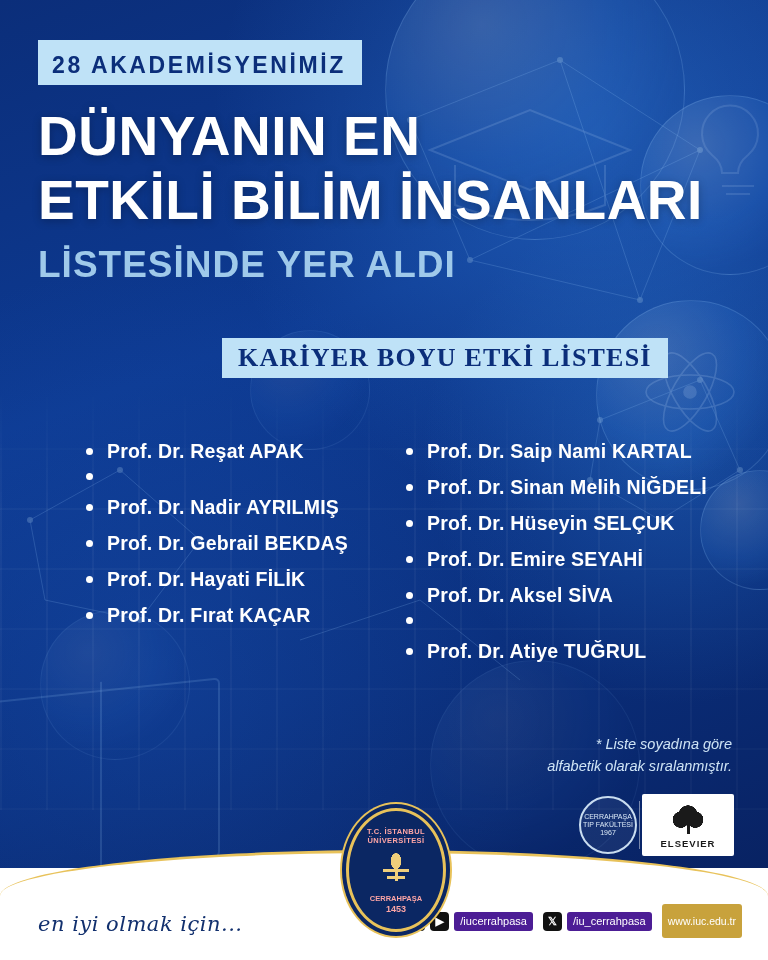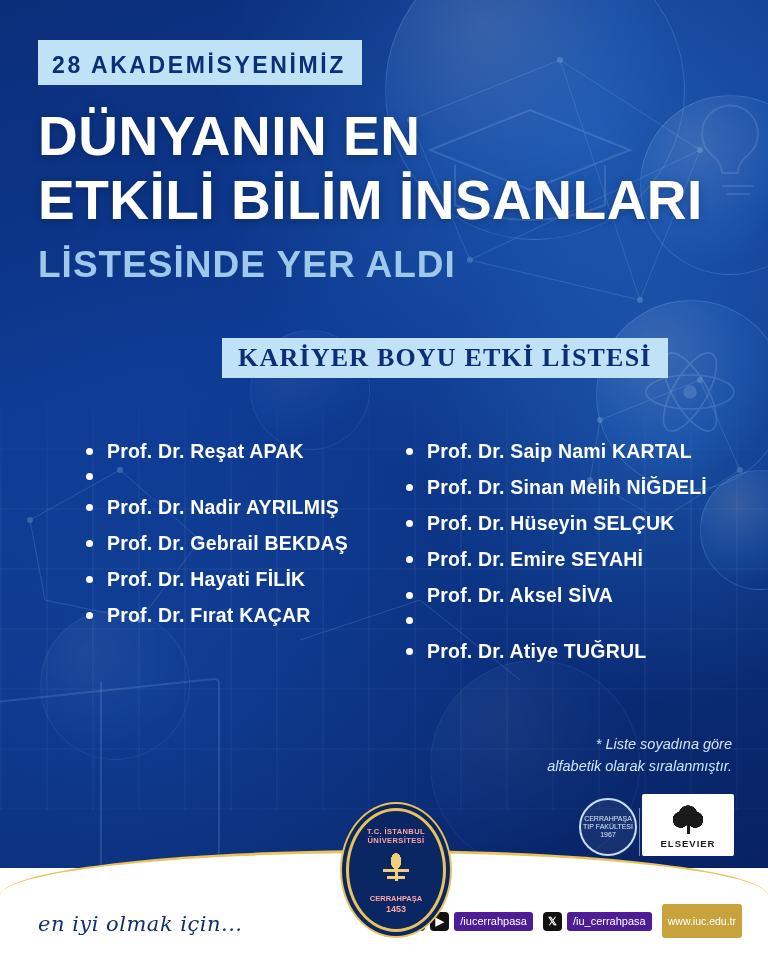--- a/index.html
+++ b/index.html
@@ -125,21 +125,21 @@
     font-size: 14.5px;
     font-style: italic;
     text-align: right;
     line-height: 1.5;
   }
 
   
   .logo-row { position: absolute; left: 0; right: 0; top: 790px; height: 80px; }
   .partner-logos {
     position: absolute; right: 34px; top: 4px;
-    display: flex; align-items: flex-end; gap: 2px;
+    display: flex; align-items: center; gap: 2px;
   }
   .seal-small {
     width: 58px; height: 58px; border-radius: 50%;
     border: 2px solid #c9ddf0; color: #dbe9f7;
     display:flex; align-items:center; justify-content:center;
     font-size: 7px; text-align:center; line-height: 1.1;
     background: rgba(255,255,255,0.06);
   }
   .divider-v { width: 1px; height: 48px; background: rgba(255,255,255,.45); }
   .elsevier {

